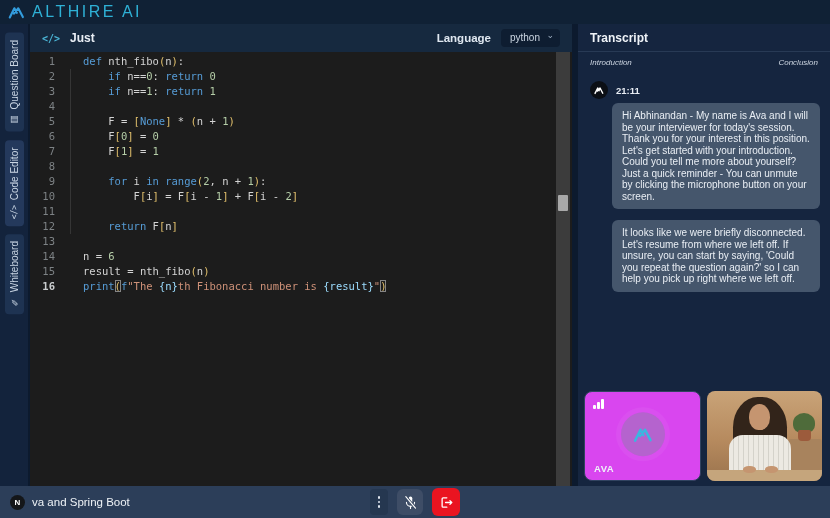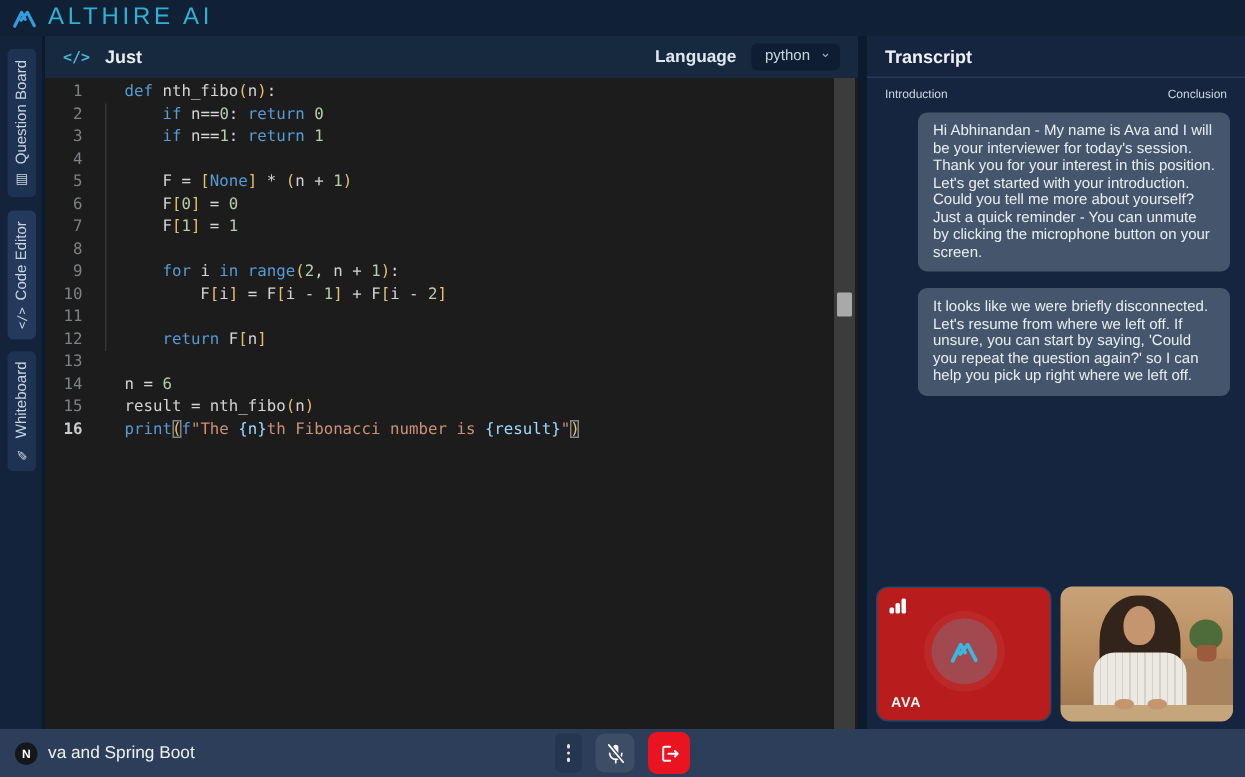--- a/index.html
+++ b/index.html
@@ -41,31 +41,31 @@
   .tk-br { color:#e2c06c; }
   .tk-interp { color:#9cdcfe; }
   .tk-bm { outline:1px solid #858585; outline-offset:-1px; }
   .scroll-track { position:absolute; right:2px; top:0; bottom:0; width:14px; background:#3c3c3c; }
   .scroll-thumb { position:absolute; top:143px; left:2px; width:10px; height:16px; background:#a9a9a9; border-radius:1px; }
 
   
   .right-panel { position:absolute; left:578px; top:24px; width:252px; bottom:32px; background:#15253f; }
   .tr-header { height:28px; border-bottom:1px solid #283a55; display:flex; align-items:center; padding:0 12px;text-align:center; }
   .tr-title { color:#eef2f7; font-size:12px; font-weight:600; }
-  .tr-stages { display:flex; justify-content:space-between; padding:6px 12px 4px 12px; }
+  .tr-stages { display:flex; justify-content:space-between; padding:6px 12px 4px 12px;font-style:italic; }
   .tr-stage { color:#cdd6e2; font-size:8px; }
   .tr-messages { padding:4px 10px 0 10px; }
   .msg-head { display:flex; align-items:center; margin:6px 0 4px 2px; }
   .msg-avatar { width:18px; height:18px; border-radius:50%; background:#0b0f15; display:flex; align-items:center; justify-content:center; flex:none; }
   .msg-time { color:#e8edf4; font-size:9.5px; font-weight:700; margin-left:8px; }
   .bubble { margin-left:24px; background:#45566c; border-radius:6px; padding:7px 10px; color:#e9eef4; font-size:10px; line-height:11.5px; }
   .bubble + .bubble { margin-top:11px; }
 
   .videos { position:absolute; left:6px; right:8px; bottom:5px; height:90px; display:flex; gap:6px; }
-  .ava-tile { width:117px; flex:none; background:#b91c1c; border:1px solid #31435f; border-radius:8px; position:relative; }
+  .ava-tile { width:117px; flex:none; background:#d946ef; border:1px solid #31435f; border-radius:8px; position:relative; }
   .signal-icon { position:absolute; left:8px; top:7px; display:flex; align-items:flex-end; gap:1.5px; }
   .signal-icon i { display:block; width:2.5px; background:#ffffff; border-radius:1px; }
   .ava-circle { position:absolute; left:50%; top:50%; transform:translate(-50%,-54%); width:44px; height:44px; border-radius:50%; background:rgba(128,142,158,0.40); box-shadow:0 0 0 5px rgba(255,255,255,0.05); display:flex; align-items:center; justify-content:center; }
   .ava-label { position:absolute; left:9px; bottom:6px; color:#eef3f8; font-size:9.5px; font-weight:600; letter-spacing:.5px; }
 
   .cam-tile { flex:1; border-radius:8px; position:relative; overflow:hidden; background:linear-gradient(180deg,#c9a378 0%,#b68a5e 55%,#9a734d 100%); }
   .cam-shelf { position:absolute; right:0; bottom:8px; width:34px; height:34px; background:#a8835d; border-radius:3px; }
   .cam-plant { position:absolute; right:7px; top:22px; width:22px; height:20px; background:#4e6b3a; border-radius:50% 50% 40% 40%; }
   .cam-pot { position:absolute; right:11px; top:39px; width:13px; height:11px; background:#9c5b3c; border-radius:2px 2px 4px 4px; }
   .cam-hair { position:absolute; left:26px; top:6px; width:54px; height:66px; background:#32241a; border-radius:46% 46% 30% 30%; }
@@ -160,20 +160,28 @@
 
 <div class="right-panel">
   <div class="tr-header">
     <span class="tr-title">Transcript</span>
   </div>
   <div class="tr-stages">
     <span class="tr-stage">Introduction</span>
     <span class="tr-stage">Conclusion</span>
   </div>
   <div class="tr-messages">
+    <div class="msg-head">
+      <span class="msg-avatar">
+        <svg width="10" height="9" viewBox="0 0 24 20" fill="none">
+          <path d="M2.5 17 L9 4 L12.5 10.5 M8.5 11.5 L14.5 4 L21 16.5" stroke="#ffffff" stroke-width="3.4" stroke-linecap="round" stroke-linejoin="round"></path>
+        </svg>
+      </span>
+      <span class="msg-time">21:11</span>
+    </div>
     <div class="bubble">Hi Abhinandan - My name is Ava and I will be your interviewer for today's session. Thank you for your interest in this position. Let's get started with your introduction. Could you tell me more about yourself? Just a quick reminder - You can unmute by clicking the microphone button on your screen.</div>
     <div class="bubble">It looks like we were briefly disconnected. Let's resume from where we left off. If unsure, you can start by saying, 'Could you repeat the question again?' so I can help you pick up right where we left off.</div>
   </div>
 
   <div class="videos">
     <div class="ava-tile">
       <span class="signal-icon">
         <i style="height:4px"></i>
           <i style="height:7px"></i>
           <i style="height:10px"></i>

